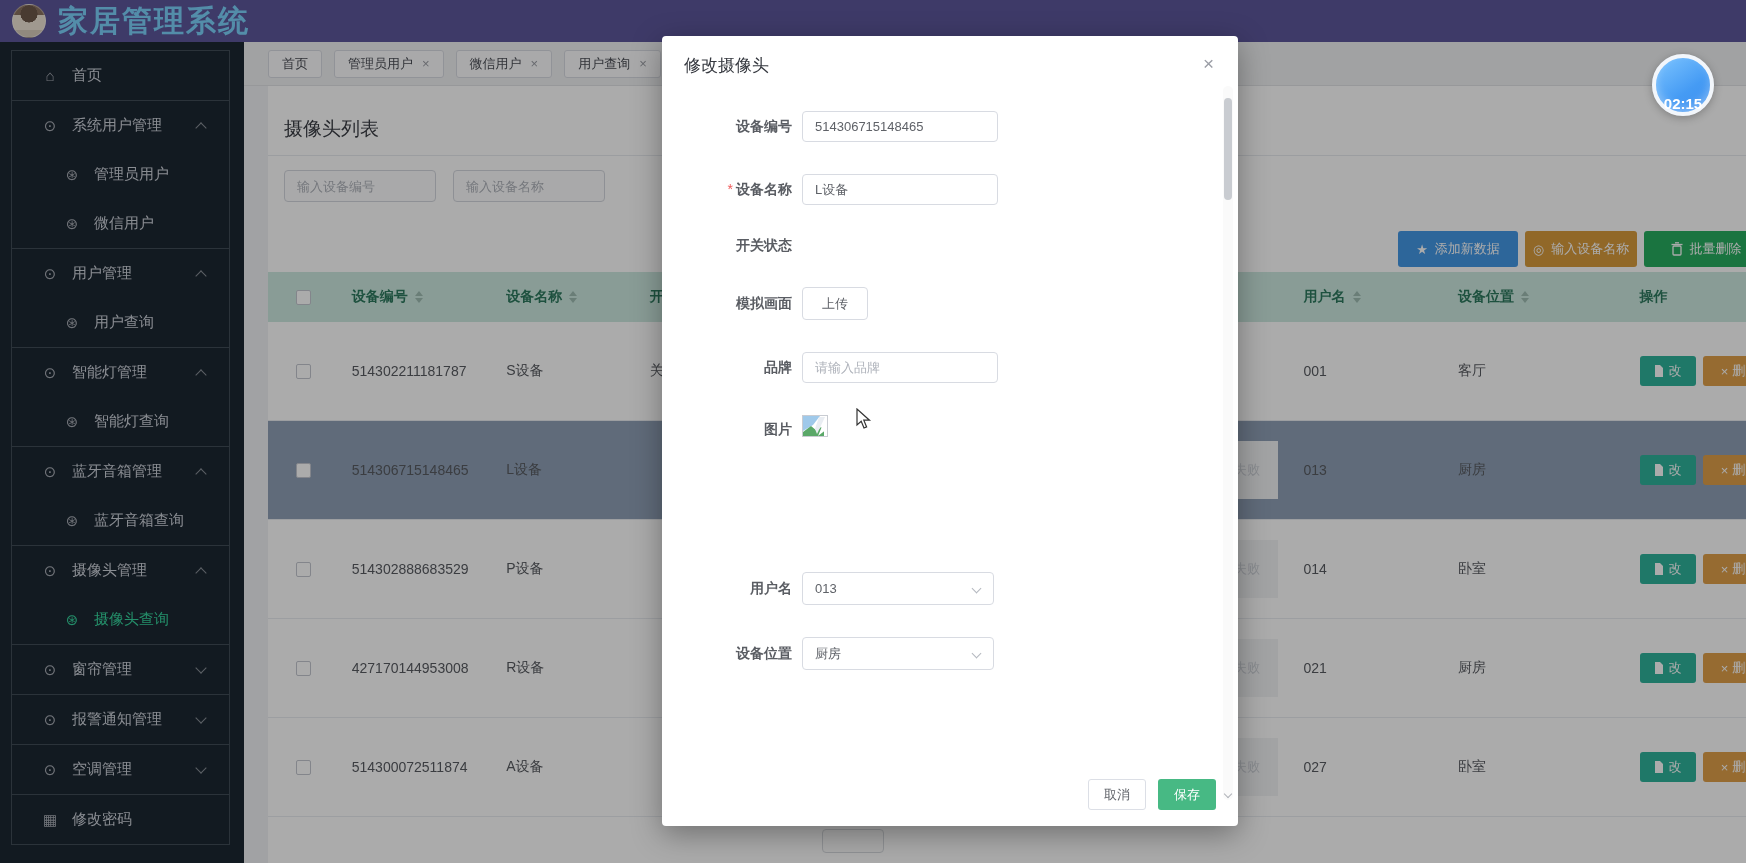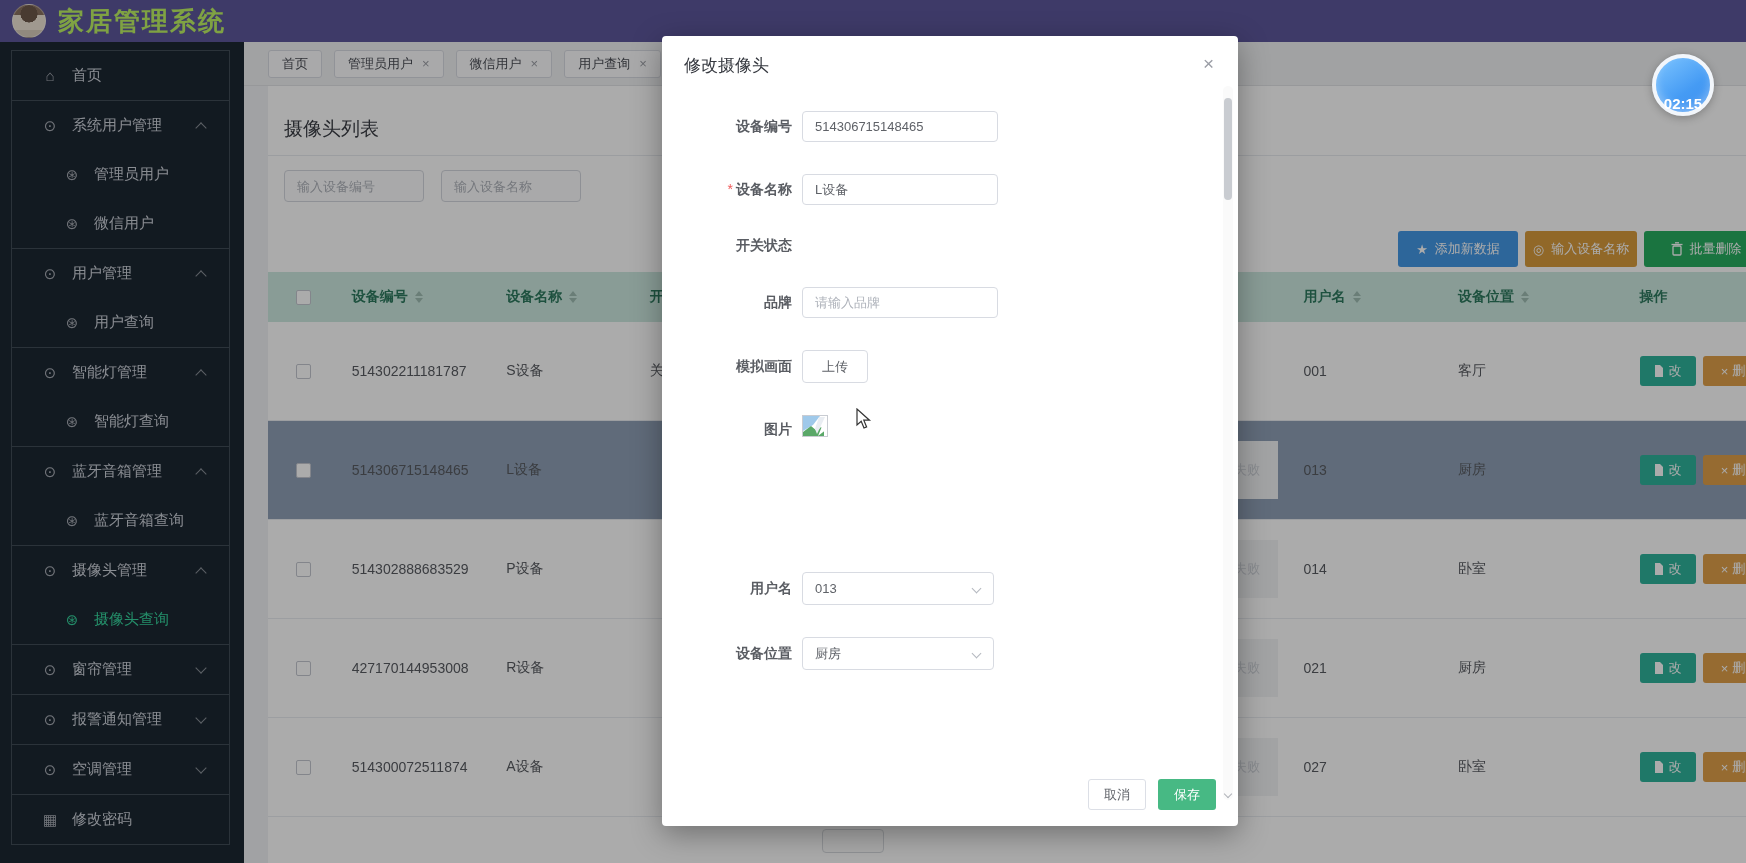--- a/index.html
+++ b/index.html
@@ -4,21 +4,21 @@
 <style>
   * {box-sizing:border-box;margin:0;padding:0;font-family:"Liberation Sans","DejaVu Sans",sans-serif;}
   html,body {width:1746px;height:863px;overflow:hidden;background:#f0f2f5;position:relative;}
 
   
   .app-header {position:absolute;top:0;left:0;width:1746px;height:42px;background:#5d579c;display:flex;align-items:center;z-index:10;}
   .avatar {width:34px;height:34px;border-radius:50%;margin-left:12px;flex:0 0 auto;
     background:radial-gradient(circle at 50% 28%, #6e584a 0 30%, rgba(0,0,0,0) 31%),
                linear-gradient(180deg,#8a7260 0 30%,#efe4d6 30% 78%,#d8ccbc 78%);
     border:1px solid rgba(255,255,255,.35);}
-  .app-title {color:#bef264;font-size:26px;font-weight:bold;letter-spacing:2px;margin-left:12px;}
+  .app-title {color:#7dd3fc;font-size:30px;font-weight:bold;letter-spacing:2px;margin-left:12px;}
 
   
   .sidebar {position:absolute;top:42px;left:0;width:244px;height:821px;background:#1c2732;z-index:10;}
   .menu {margin:8px 14px 0 11px;border:1px solid rgba(200,210,220,.22);border-bottom:none;}
   .menu-group {border-bottom:1px solid rgba(200,210,220,.22);}
   .menu-item {height:49px;display:flex;align-items:center;color:#cdd2da;font-size:15px;cursor:pointer;padding-left:28px;}
   .menu-item .mi-icon {width:20px;margin-right:12px;font-size:15px;color:#a9aeb6;text-align:center;flex:0 0 auto;}
   .menu-item.child {padding-left:50px;}
   .menu-item.active {color:#36d69e;}
   .menu-item.active .mi-icon {color:#36d69e;}
@@ -29,21 +29,21 @@
   
   .main-tabs {position:absolute;left:244px;top:42px;width:1502px;height:44px;background:#f1f2f4;border-bottom:1px solid #e2e3e6;display:flex;align-items:center;padding-left:24px;gap:12px;z-index:5;}
   .tab {height:28px;background:#fdfdfe;border:1px solid #d9dce3;border-radius:3px;display:flex;align-items:center;padding:0 13px;font-size:13px;color:#4a4d55;gap:9px;flex:0 0 auto;}
   .tab-close {color:#9a9da5;font-size:13px;line-height:1;}
 
   
   .content-card {position:absolute;left:268px;top:86px;width:1500px;height:777px;background:#ffffff;z-index:5;}
   .page-title {margin:30px 0 0 16px;font-size:19px;color:#3a3d44;}
   .card-divider {margin-top:13px;height:1px;background:#e8eaef;}
   .search-row {margin:14px 0 0 16px;display:flex;gap:17px;}
-  .search-input {width:140px;height:32px;border:1px solid #d4d7de;border-radius:4px;padding:0 12px;font-size:13px;color:#606266;background:#fdfdfe;}
+  .search-input {width:152px;height:32px;border:1px solid #d4d7de;border-radius:4px;padding:0 12px;font-size:13px;color:#606266;background:#fdfdfe;}
   ::placeholder {color:#aeb2ba;opacity:1;}
 
   .toolbar-row {margin-top:29px;display:flex;justify-content:flex-end;gap:7px;}
   .btn {height:36px;display:flex;align-items:center;justify-content:center;gap:7px;color:#fff;font-size:13px;border:none;border-radius:3px;cursor:pointer;flex:0 0 auto;}
   .btn-add {width:120px;background:#4498e6;}
   .btn-export {width:112px;background:#d89b3d;}
   .btn-batch {width:124px;background:#27ae60;}
   .btn .bicon {font-size:13px;line-height:1;}
 
   
@@ -478,27 +478,27 @@
     <div class="form-row">
       <div class="f-label"><span class="req">*</span><span>设备名称</span></div>
       <input class="f-input" value="L设备" style="">
     </div>
 
     <div class="form-row">
       <div class="f-label">开关状态</div>
     </div>
 
     <div class="form-row">
+      <div class="f-label">模拟画面</div>
+      <button class="btn-upload">上传</button>
+    </div>
+
+    <div class="form-row">
       <div class="f-label">品牌</div>
       <input class="f-input" placeholder="请输入品牌" style="">
-    </div>
-
-    <div class="form-row">
-      <div class="f-label">模拟画面</div>
-      <button class="btn-upload">上传</button>
     </div>
 
 
     <div class="form-row image-row">
       <div class="f-label">图片</div>
       <svg class="broken-img" width="26" height="22" viewBox="0 0 26 22">
         <rect x="0.5" y="0.5" width="25" height="21" fill="#fff" stroke="#c9ccd2"></rect>
         <path d="M1 1 h17 l-7 9 l-10 6 z" fill="#9fc9ea"></path>
         <path d="M1 17 l8 -6 l6 5 l4 -4 l3 3 v6 h-21 z" fill="#5aa868"></path>
         <path d="M18 1 h7 v13 l-9 7 l5 -12 z" fill="#fff"></path>

